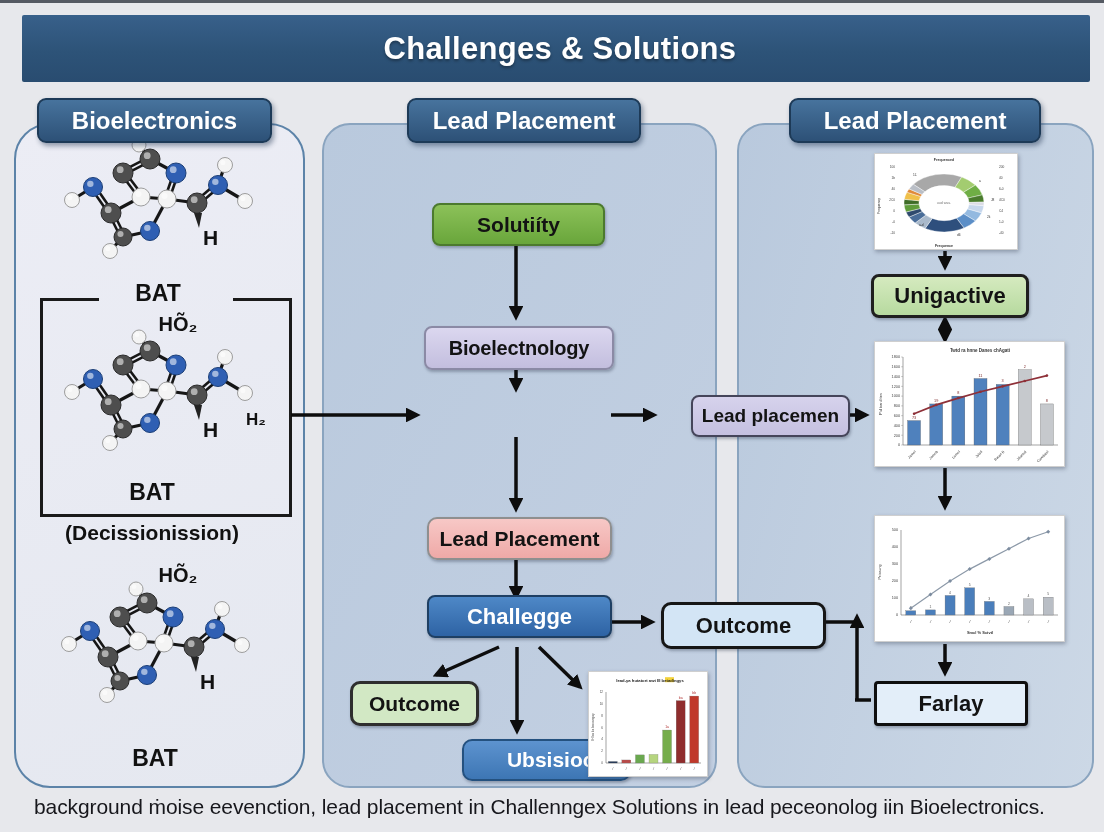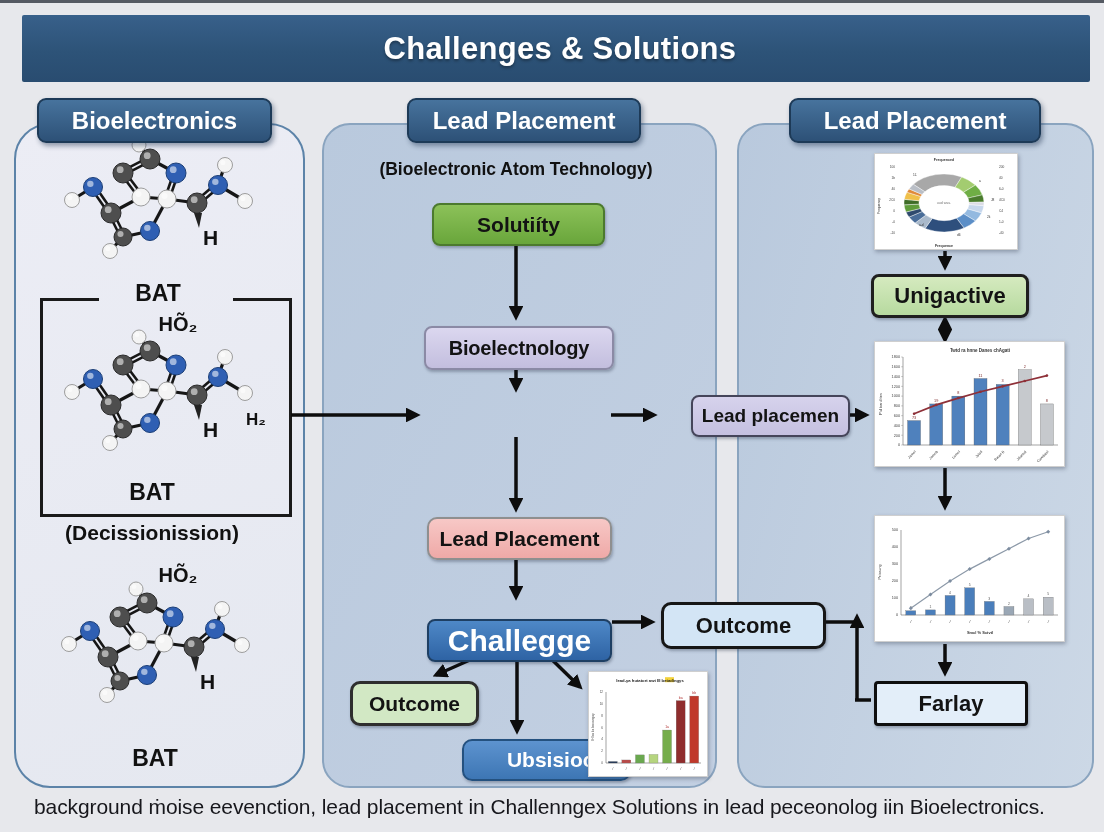--- a/index.html
+++ b/index.html
@@ -23,21 +23,21 @@
   .panel-mid{left:322px;width:391px;background:linear-gradient(120deg,#b9c9dd,#c3d0e2);border:2px solid #8aa4bf;}
   .panel-right{left:737px;width:353px;background:linear-gradient(105deg,#b9c9dd,#ccd8e6);border:2px solid #8aa4bf;}
   
   .node{position:absolute;display:flex;align-items:center;justify-content:center;font-weight:bold;
         font-size:21px;color:#131313;border-radius:8px;z-index:5;box-shadow:1px 2px 3px rgba(20,30,50,.3);}
   #n-solutify{left:432px;top:200px;width:169px;height:39px;background:linear-gradient(180deg,#8cc159,#69a63b);border:2px solid #4c7a2e;}
   #n-decission{left:424px;top:323px;width:186px;height:40px;background:linear-gradient(180deg,#dbd7ef,#c3bede);border:2px solid #8b8aa5;font-size:20px;letter-spacing:-.2px;}
   #n-proligations{left:426px;top:392px;width:181px;height:39px;background:linear-gradient(180deg,#dcedca,#bcdca4);border:2px solid #85a07c;}
   #n-leadplacemen{left:691px;top:392px;width:155px;height:38px;background:linear-gradient(180deg,#d6d2ec,#c5c0e0);border:2px solid #45455a;font-size:19px;text-align:center;}
   #n-leadplacement{left:427px;top:514px;width:181px;height:39px;background:linear-gradient(180deg,#f7c8c6,#efa9a7);border:2px solid #8f8f8f;border-radius:10px;}
-  #n-challegge{left:427px;top:616px;width:181px;height:39px;background:linear-gradient(180deg,#4e88c7,#2e63a4);border:2px solid #1e3f63;color:#fff;font-size:30px;}
+  #n-challegge{left:427px;top:592px;width:181px;height:39px;background:linear-gradient(180deg,#4e88c7,#2e63a4);border:2px solid #1e3f63;color:#fff;font-size:22px;}
   #n-outcome-side{left:661px;top:599px;width:159px;height:41px;background:#d3e5f5;border:3px solid #161616;border-radius:10px;font-size:22px;}
   #n-outcome-down{left:350px;top:678px;width:123px;height:39px;background:#d2e8c4;border:3px solid #2e2e2e;border-radius:10px;}
   #n-ubsisioce{left:462px;top:736px;width:145px;height:38px;background:linear-gradient(180deg,#5d93cf,#3d76b4);border:2px solid #24517f;border-radius:10px;color:#fff;padding-left:20px;}
   #n-unigactive{left:871px;top:271px;width:152px;height:38px;background:linear-gradient(180deg,#d5eabf,#b7da9f);border:3px solid #1f1f1f;font-size:22px;}
   #n-farlay{left:874px;top:678px;width:148px;height:39px;background:#e3eef9;border:3px solid #0e0e0e;border-radius:4px;font-size:22px;}
   
   .lbl{position:absolute;font-weight:bold;color:#111;text-align:center;z-index:5;}
   #subtitle{left:330px;top:156px;width:372px;font-size:17.5px;}
   #bat1{left:58px;top:277px;width:200px;font-size:23px;}
   #ho2-1{left:78px;top:310px;width:200px;font-size:20px;}
@@ -74,21 +74,20 @@
   </div>
 
   <div class="panel panel-left"></div>
   <div class="panel panel-mid"></div>
   <div class="panel panel-right"></div>
 
   <div class="pill pill-left">Bioelectronics</div>
   <div class="pill pill-mid">Lead Placement</div>
   <div class="pill pill-right">Lead Placement</div>
 
-  <div class="lbl" id="subtitle">(Bioelectronic Atom Technology)</div>
 
   <div class="molecule" id="mol1">
       <svg viewBox="0 0 228 152" xmlns="http://www.w3.org/2000/svg">
         <line x1="86" y1="8" x2="97" y2="22" stroke="#161616" stroke-width="3.2"></line>
         <line x1="95.98730223819899" y1="20.046940030812355" x2="68.98730223819899" y2="34.04694003081236" stroke="#161616" stroke-width="2.6"></line>
         <line x1="98.01269776180101" y1="23.953059969187645" x2="71.01269776180101" y2="37.95305996918764" stroke="#161616" stroke-width="2.6"></line>
         <line x1="97" y1="22" x2="123" y2="36" stroke="#161616" stroke-width="3.2"></line>
         <line x1="120.92103063843143" y1="35.280356759457035" x2="111.92103063843143" y2="61.280356759457035" stroke="#161616" stroke-width="2.6"></line>
         <line x1="125.07896936156857" y1="36.719643240542965" x2="116.07896936156857" y2="62.719643240542965" stroke="#161616" stroke-width="2.6"></line>
         <line x1="88" y1="60" x2="114" y2="62" stroke="#161616" stroke-width="3.2"></line>

